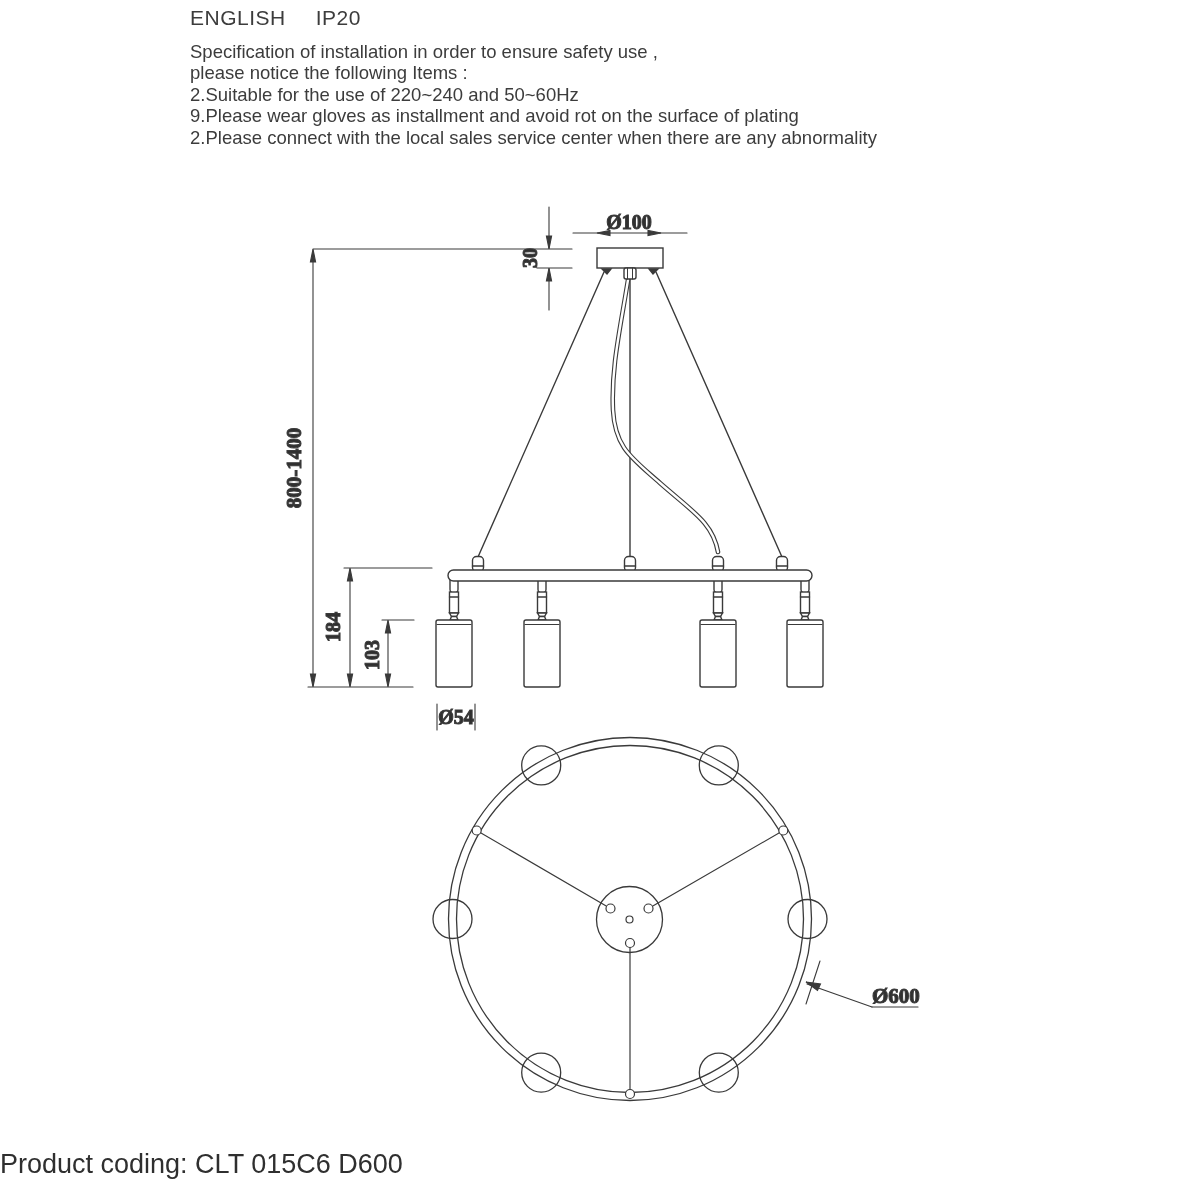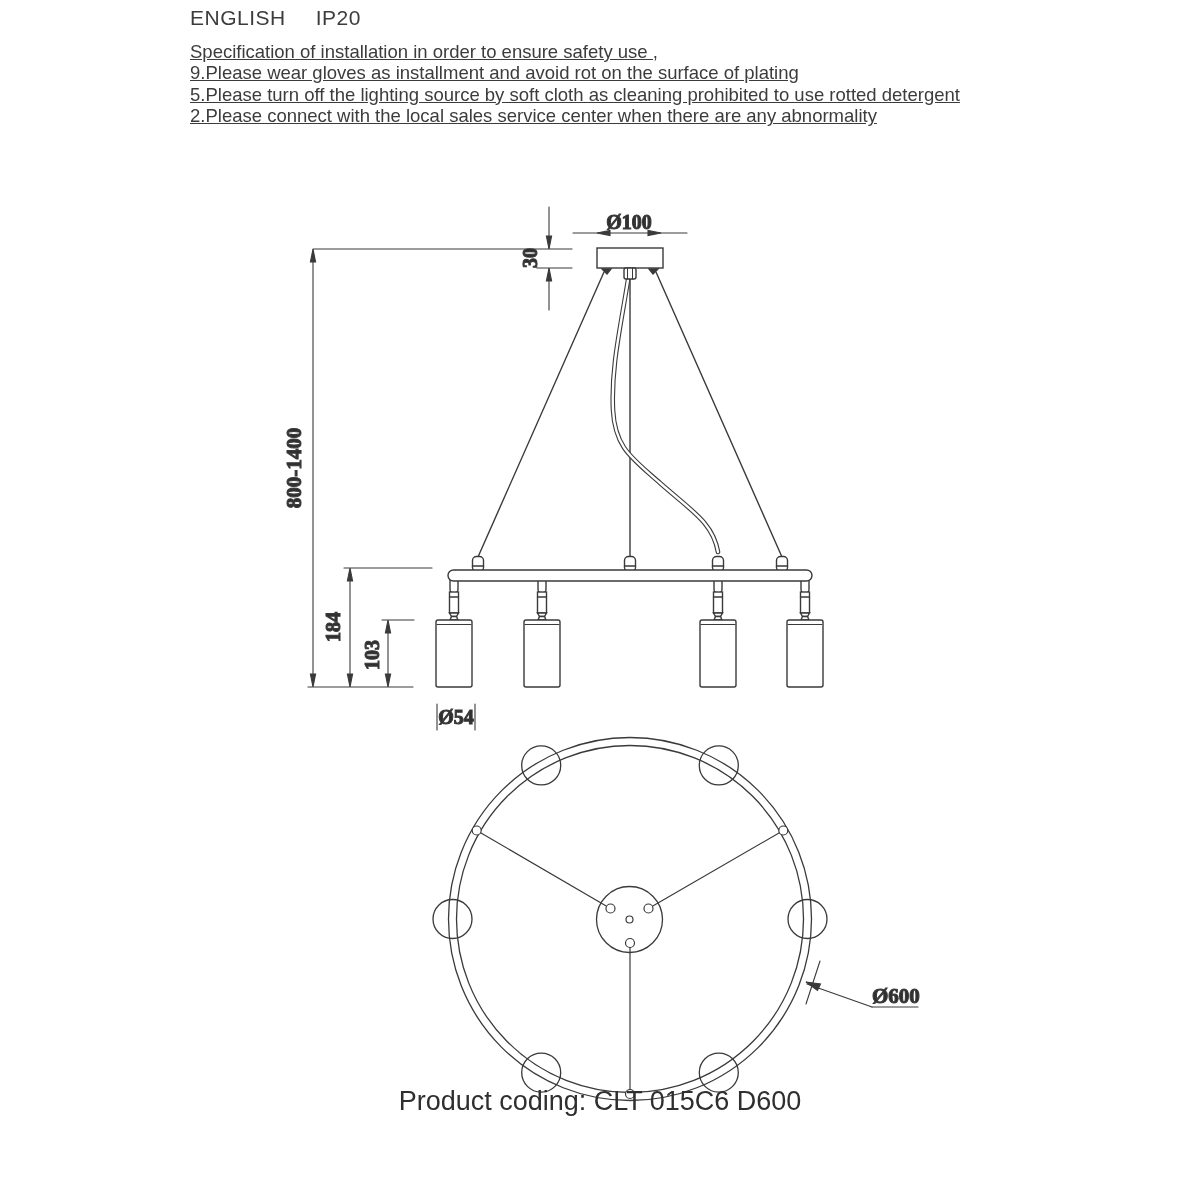--- a/index.html
+++ b/index.html
@@ -2,41 +2,42 @@
 <html><head>
 <meta charset="utf-8">
 <style>
   html,body{margin:0;padding:0;background:#fff;}
   .page{
     position:relative;width:1200px;height:1192px;background:#ffffff;
     font-family:"Liberation Sans",sans-serif;color:#2f2f2f;overflow:hidden;
   }
   .header{position:absolute;left:190px;top:6px;font-size:21px;color:#3c3c3c;letter-spacing:.5px;}
   .header .ip{margin-left:30px;}
-  .spec{position:absolute;left:190px;top:41px;font-size:18.5px;line-height:21.4px;color:#3c3c3c;white-space:nowrap;text-decoration:underline;}
+  .spec{position:absolute;left:190px;top:41px;font-size:18.5px;line-height:21.4px;color:#3c3c3c;white-space:nowrap;}
   .drawing{position:absolute;left:0;top:0;width:1200px;height:1200px;}
-  .footer{position:absolute;left:0;top:1086px;width:1200px;text-align:center;font-size:27px;color:#2f2f2f;}
+  .footer{position:absolute;left:0;top:1149px;width:1200px;text-align:left;font-size:27px;color:#2f2f2f;}
   svg text.dim{
     font-family:"Liberation Serif",serif;font-weight:bold;font-size:20px;fill:#2f2f2f;
   }
   svg text.dim-lg{font-size:21px;}
 </style>
 </head>
 <body>
 
 <div class="page">
 
   <div class="header">
     <span>ENGLISH</span><span class="ip">IP20</span>
   </div>
 
   <div class="spec">
     <div>Specification of installation in order to ensure safety use ,</div>
+    <div>please notice the following Items :</div>
+    <div>2.Suitable for the use of 220~240 and 50~60Hz</div>
     <div>9.Please wear gloves as installment and avoid rot on the surface of plating</div>
-    <div>5.Please turn off the lighting source by soft cloth as cleaning prohibited to use rotted detergent</div>
     <div>2.Please connect with the local sales service center when there are any abnormality</div>
   </div>
 
   <svg class="drawing" viewBox="0 0 1200 1200" fill="none" stroke="#3a3a3a" stroke-width="1.4" stroke-linecap="round">
 
     <g>
 
       <line x1="604" y1="272" x2="478" y2="557"></line>
       <line x1="656" y1="272" x2="782" y2="557"></line>
       <line x1="630" y1="279" x2="630" y2="557"></line>

